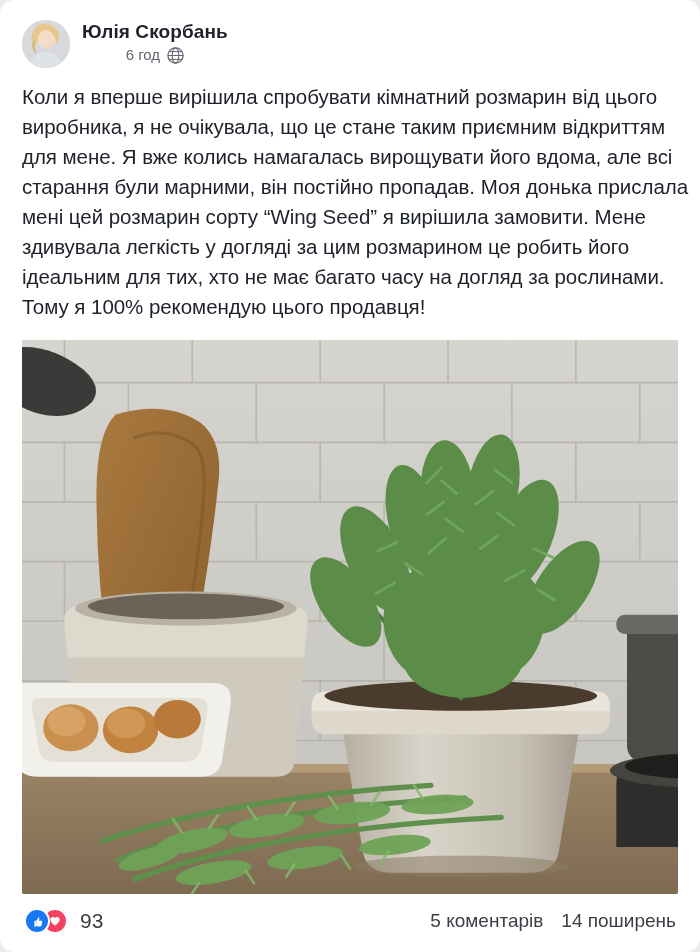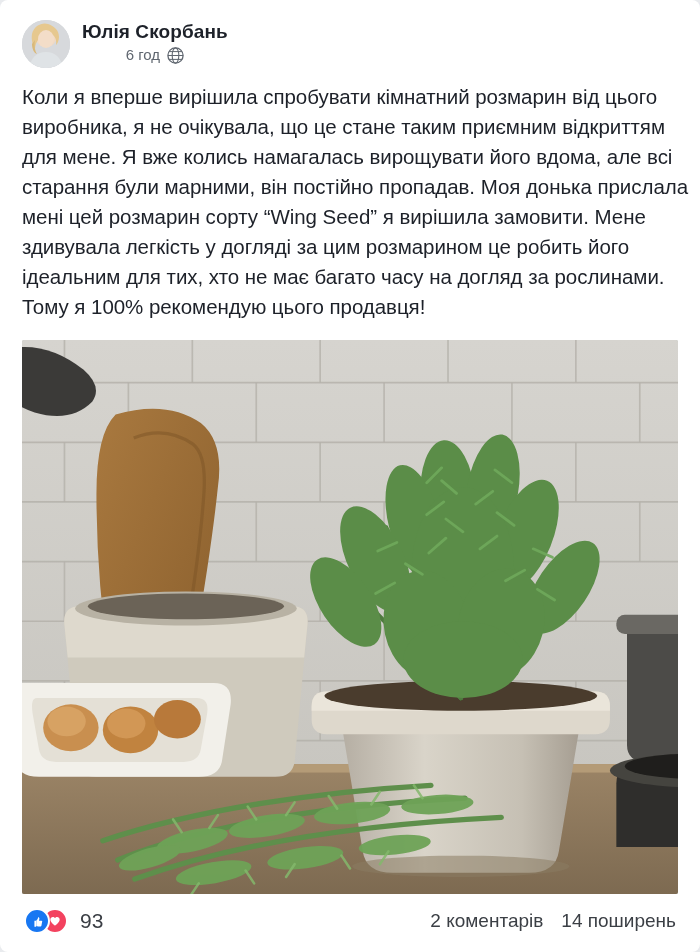--- a/index.html
+++ b/index.html
@@ -9,21 +9,21 @@
     width: 700px;
     height: 952px;
     background: #e9ebee;
     font-family: "Liberation Sans", sans-serif;
   }
   .post-card {
     position: relative;
     width: 700px;
     height: 952px;
     background: #ffffff;
-    border-radius: 8px;
+    border-radius: 14px;
     overflow: hidden;
     display: flex;
     flex-direction: column;
   }
   .post-header {
     display: flex;
     align-items: flex-start;
     padding: 20px 22px 8px 22px;
   }
   .avatar {
@@ -335,18 +335,18 @@
         </div>
         <div class="react react-love">
           <svg width="12" height="12" viewBox="0 0 16 16" xmlns="http://www.w3.org/2000/svg">
             <path d="M8 14.2S1.8 10.4 1.8 6.1c0-2 1.6-3.4 3.4-3.4 1.2 0 2.2.6 2.8 1.6.6-1 1.6-1.6 2.8-1.6 1.8 0 3.4 1.4 3.4 3.4 0 4.3-6.2 8.1-6.2 8.1z" fill="#ffffff"></path>
           </svg>
         </div>
       </div>
       <div class="react-count">93</div>
     </div>
     <div class="footer-right">
-      <span>2 коментарів</span>
+      <span>5 коментарів</span>
       <span>14 поширень</span>
     </div>
   </div>
 
 </div>
 
 </body></html>

